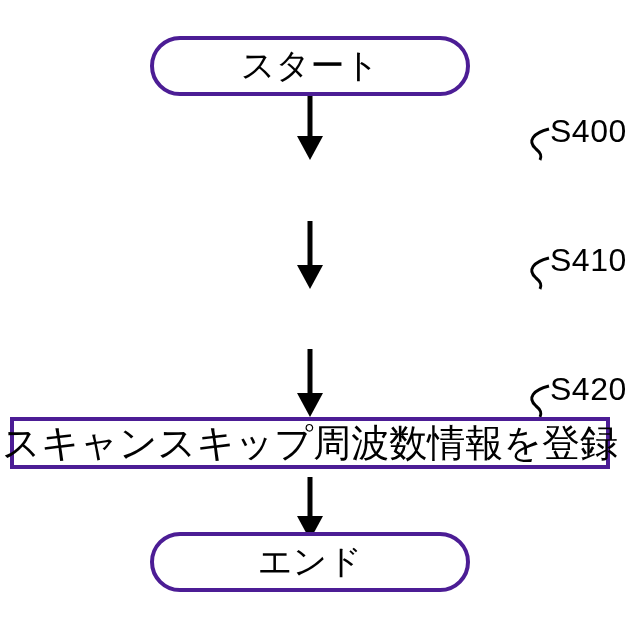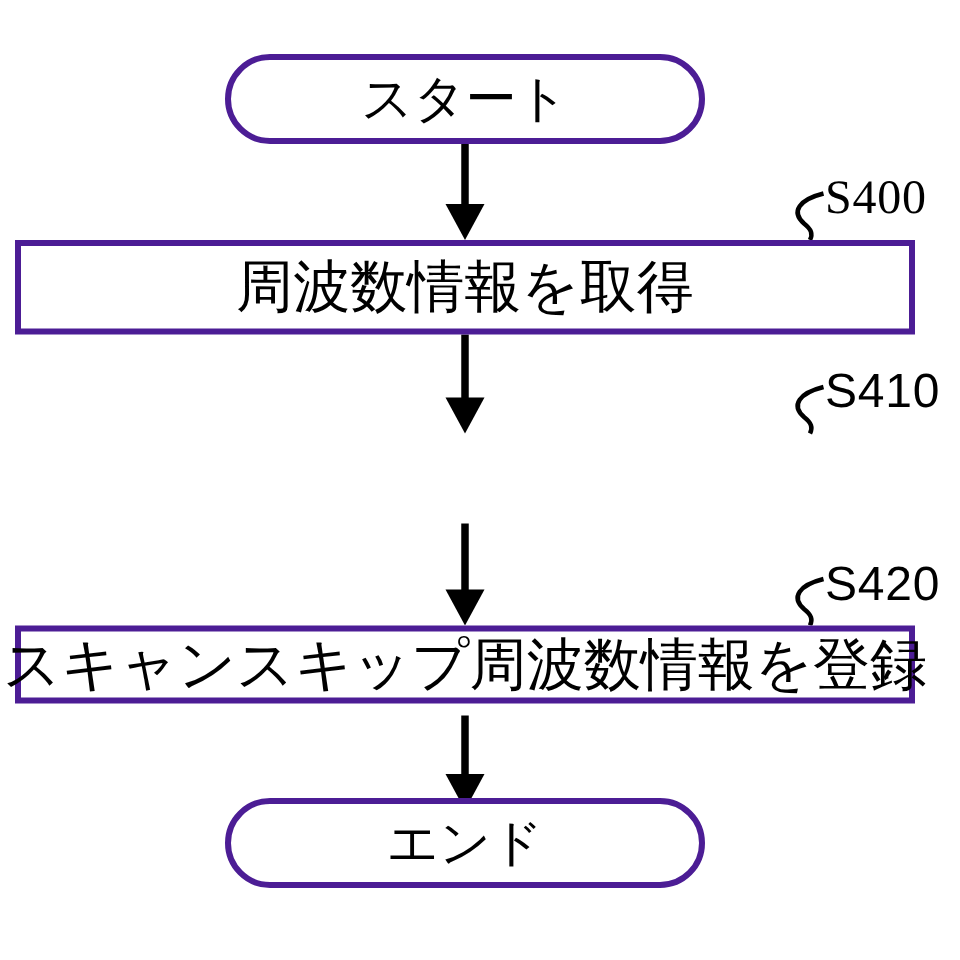--- a/index.html
+++ b/index.html
@@ -51,21 +51,21 @@
   .process.b1 { top: 160px; height: 63px; }
   .process.b2 { top: 289px; height: 62px; }
   .process.b3 { top: 417px; height: 52px; font-size: 38px; }
   .stepref {
     position: absolute;
     left: 550px;
     font-size: 32px;
     line-height: 34px;
     letter-spacing: 0.5px;
   }
-  .stepref.r1 { top: 114px; font-family: Liberation Serif, serif; }
+  .stepref.r1 { top: 114px; }
   .stepref.r2 { top: 243px; }
   .stepref.r3 { top: 372px; }
 </style>
 </head>
 <body>
 
 <div class="canvas">
 
   <svg class="overlay" viewBox="0 0 640 640" xmlns="http://www.w3.org/2000/svg">
 
@@ -91,23 +91,20 @@
 
     <path d="M 549 129 C 533 133 527 141 536 149 C 541 153 542 156 540 160" fill="none" stroke="#000" stroke-width="3"></path>
     <path d="M 549 258 C 533 262 527 270 536 278 C 541 282 542 285 540 289" fill="none" stroke="#000" stroke-width="3"></path>
     <path d="M 549 386 C 533 390 527 398 536 406 C 541 410 542 413 540 417" fill="none" stroke="#000" stroke-width="3"></path>
   </svg>
 
   <div class="node terminal start">
     <span>スタート</span>
   </div>
 
-  <div class="node process b1">
-    <span>周波数情報を取得</span>
-  </div>
   <div class="stepref r1">S400</div>
 
   <div class="stepref r2">S410</div>
 
   <div class="node process b3">
     <span>スキャンスキップ周波数情報を登録</span>
   </div>
   <div class="stepref r3">S420</div>
 
   <div class="node terminal end">

